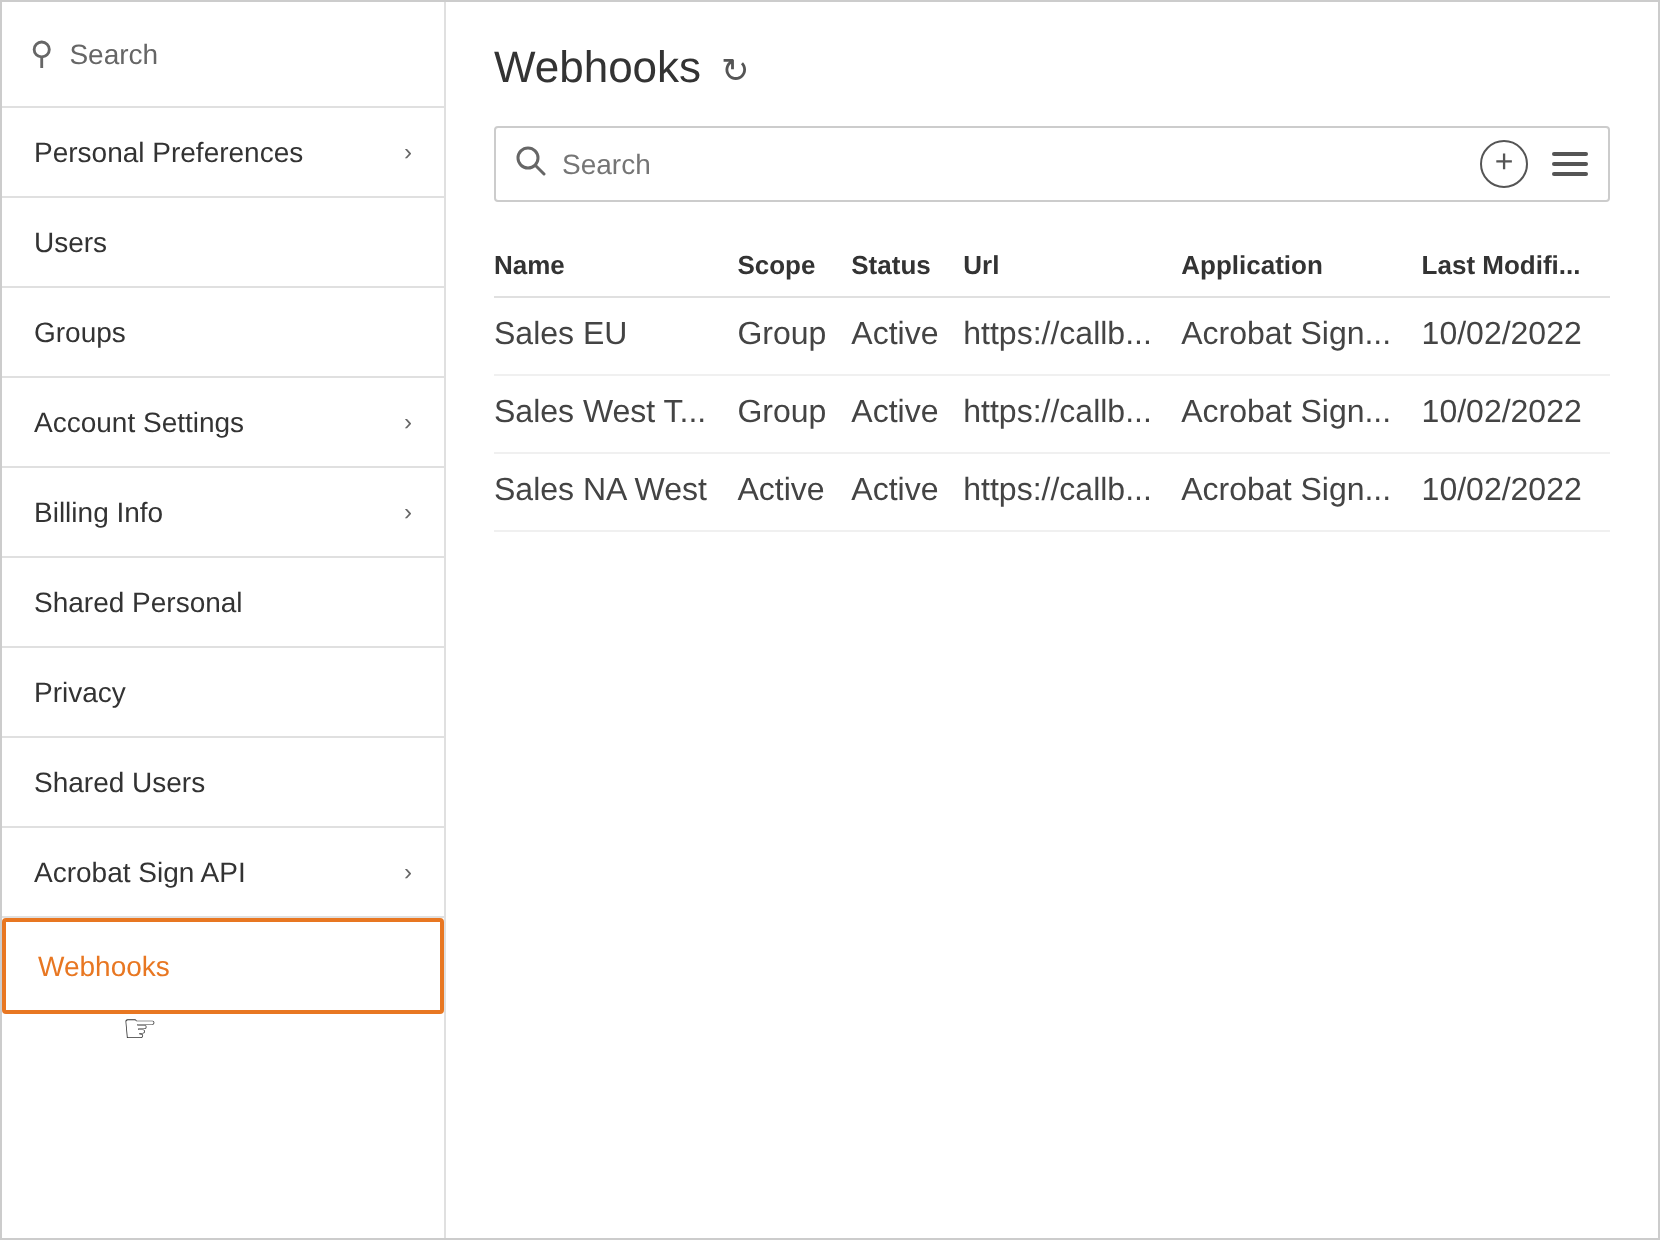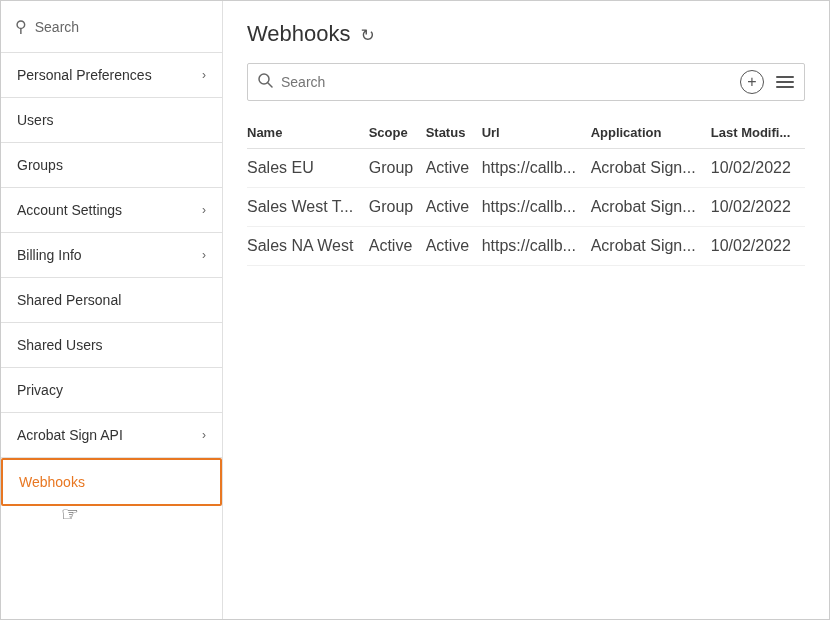--- a/index.html
+++ b/index.html
@@ -223,25 +223,25 @@
     <span>Billing Info</span>
     <span class="chevron">›</span>
   </div>
 
 
   <div class="sidebar-item">
     <span>Shared Personal</span>
   </div>
 
   <div class="sidebar-item">
+    <span>Privacy</span>
+  </div>
+
+  <div class="sidebar-item">
     <span>Shared Users</span>
-  </div>
-
-  <div class="sidebar-item">
-    <span>Privacy</span>
   </div>
 
   <div class="sidebar-item">
     <span>Acrobat Sign API</span>
     <span class="chevron">›</span>
   </div>
 
   <div class="sidebar-item active" style="border:2px solid #e87722; color:#e87722; border-radius:2px; position:relative;">
     <span>Webhooks</span>
     <span class="cursor-hand" style="color:#333; font-size:20px; position:absolute; bottom:-22px; left:50px;">☞</span>

